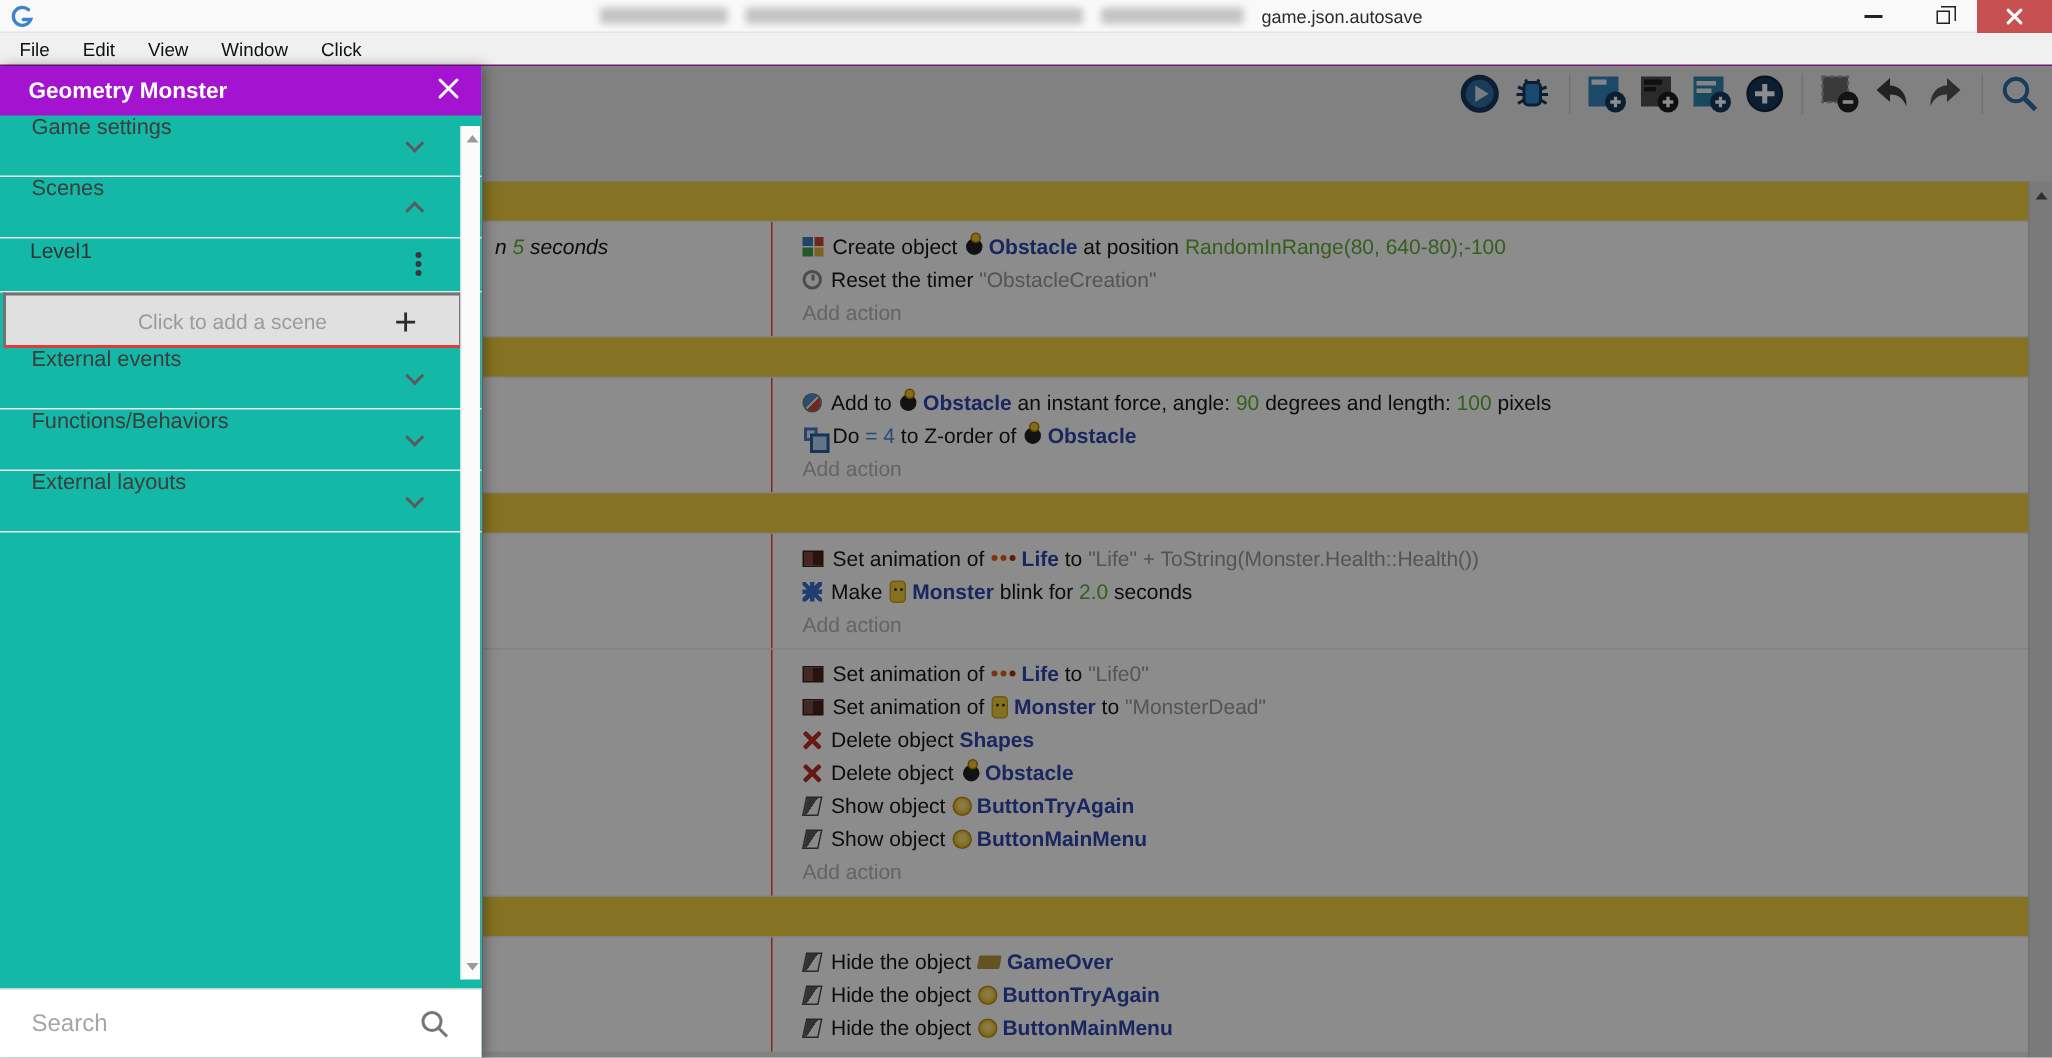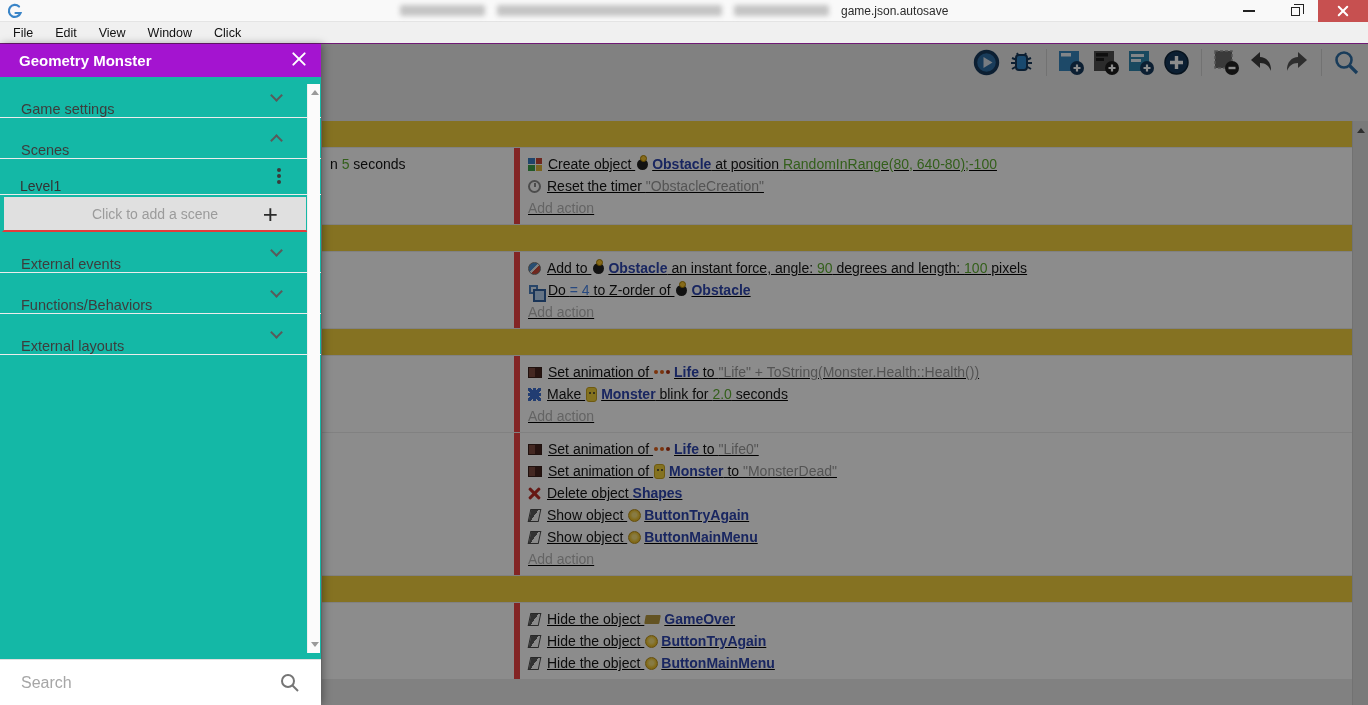--- a/index.html
+++ b/index.html
@@ -32,22 +32,22 @@
   
   .main{position:absolute;left:0;top:44px;width:1368px;height:661px;background:#ececec;}
   .toolbar{position:absolute;top:5px;right:8px;display:flex;align-items:center;gap:8px;}
   .tb-sep{width:1px;height:27px;background:#cfcfcf;margin:0 3px;}
   .tb-icon{width:27px;height:27px;display:inline-block;}
   .tb-icon svg{width:27px;height:27px;display:block;}
 
   .sheet{position:absolute;left:322px;top:77px;right:16px;bottom:0;}
   .group-row{height:26px;background:#f3d03e;margin-bottom:1px;}
   .event-row{display:flex;background:#fff;margin-bottom:1px;}
-  .cond-cell{width:192px;padding:5px 8px;flex:none;}
-  .act-cell{flex:1;border-left:6px solid #ef4444;padding:5px 8px;text-decoration:underline;}
+  .cond-cell{width:192px;padding:5px 8px;flex:none;font-style:italic;}
+  .act-cell{flex:1;border-left:1px solid #ef4444;padding:5px 20px;}
   .line{font-size:14px;line-height:22px;color:#151515;white-space:nowrap;}
   .seg-num{color:#5fae33;}
   .seg-obj{color:#2e46b0;font-weight:bold;}
   .seg-str{color:#9a9a9a;}
   .seg-expr{color:#4a86e8;}
   .add-action{color:#b6b6b6;}
 
   .ev-scroll{position:absolute;right:0;top:77px;bottom:0;width:16px;background:#dfdfdf;border-left:1px solid #cfcfcf;}
   .ev-scroll::before{content:"";position:absolute;top:7px;left:4px;width:0;height:0;
     border-left:4px solid transparent;border-right:4px solid transparent;border-bottom:5px solid #555;}
@@ -89,32 +89,32 @@
   .visibility-icon{width:11px;height:13px;margin:0 7px 2px 1px;transform:skewX(-12deg);border:1px solid #4a4a4a;
     background:linear-gradient(115deg,#5c5c5c 50%,#fbfbfb 50%);}
 
   
   .drawer{position:absolute;left:0;top:44px;width:321px;height:661px;background:#14b8a6;z-index:60;
     box-shadow:2px 0 8px rgba(0,0,0,0.35);}
   .drawer-header{height:33px;background:#a414d0;display:flex;align-items:center;position:relative;}
   .drawer-title{color:#fff;font-size:15px;font-weight:bold;margin-left:19px;}
   .drawer-close{position:absolute;right:14px;top:8px;width:16px;height:16px;}
   .drawer-close .x-bars::before,.drawer-close .x-bars::after{height:18px;top:-2px;left:7px;}
-  .d-row{position:relative;border-bottom:1px solid #ececec;display:flex;align-items:flex-end;}
+  .d-row{position:relative;border-bottom:1px solid #ececec;display:flex;align-items:flex-start;}
   .d-section{height:41px;}
   .d-label{font-size:14.5px;color:#3d3d3d;margin-left:21px;}
   .chev{position:absolute;right:40px;width:9px;height:9px;border-right:2px solid #5a5a5a;border-bottom:2px solid #5a5a5a;}
   .chev-down{transform:rotate(45deg);top:14px;}
   .chev-up{transform:rotate(-135deg);top:18px;}
   .d-scene{height:36px;}
   .scene-label{font-size:14px;color:#333;margin-left:20px;}
   .kebab-icon{position:absolute;right:40px;top:9px;width:4px;height:18px;}
   .kebab-icon::before{content:"";position:absolute;top:0;left:0;width:4px;height:4px;border-radius:50%;background:#3a3a3a;
     box-shadow:0 6px 0 #3a3a3a,0 12px 0 #3a3a3a;}
-  .d-add-scene{height:37px;background:#e0e0e0;border:2px solid #14b8a6;margin:0 13px 0 2px;
+  .d-add-scene{height:37px;background:#e0e0e0;border:2px solid #737373;margin:0 13px 0 2px;
     display:flex;align-items:center;justify-content:center;border-bottom:2px solid #e23b3b;text-align:center;}
   .add-scene-label{font-size:14px;color:#9b9b9b;}
   .plus-glyph{position:absolute;right:28px;top:1px;font-size:26px;font-weight:300;color:#2b2b2b;line-height:33px;}
   .d-scroll{position:absolute;right:1px;top:40px;bottom:52px;width:13px;background:#fbfbfb;border-left:1px solid #efefef;}
   .d-scroll::before{content:"";position:absolute;top:6px;left:3px;border-left:4px solid transparent;border-right:4px solid transparent;border-bottom:5px solid #9a9a9a;}
   .d-scroll::after{content:"";position:absolute;bottom:6px;left:3px;border-left:4px solid transparent;border-right:4px solid transparent;border-top:5px solid #9a9a9a;}
   .d-search{position:absolute;left:0;bottom:0;width:321px;height:46px;background:#fff;border-top:1px solid #e0e0e0;
     display:flex;align-items:center;}
   .search-placeholder{font-size:16px;color:#a6a6a6;margin-left:21px;flex:1;}
   .search-glyph{width:22px;height:22px;margin-right:20px;}
@@ -247,20 +247,21 @@
           <div class="line"><span class="icn blink-icon"></span><span>Make </span><span class="icn monster-icon"></span><span class="seg-obj">Monster</span><span> blink for </span><span class="seg-num">2.0</span><span> seconds</span></div>
           <div class="line add-action">Add action</div>
         </div>
       </div>
       <div class="event-row">
         <div class="cond-cell"></div>
         <div class="act-cell">
           <div class="line"><span class="icn animation-icon"></span><span>Set animation of </span><span class="icn life-icon"></span><span class="seg-obj">Life</span><span> to </span><span class="seg-str">"Life0"</span></div>
           <div class="line"><span class="icn animation-icon"></span><span>Set animation of </span><span class="icn monster-icon"></span><span class="seg-obj">Monster</span><span> to </span><span class="seg-str">"MonsterDead"</span></div>
           <div class="line"><span class="icn delete-icon"></span><span>Delete object </span><span class="seg-obj">Shapes</span></div>
+          <div class="line"><span class="icn delete-icon"></span><span>Delete object </span><span class="icn obstacle-icon"></span><span class="seg-obj">Obstacle</span></div>
           <div class="line"><span class="icn visibility-icon"></span><span>Show object </span><span class="icn button-icon"></span><span class="seg-obj">ButtonTryAgain</span></div>
           <div class="line"><span class="icn visibility-icon"></span><span>Show object </span><span class="icn button-icon"></span><span class="seg-obj">ButtonMainMenu</span></div>
           <div class="line add-action">Add action</div>
         </div>
       </div>
       <div class="group-row"></div>
       <div class="event-row">
         <div class="cond-cell"></div>
         <div class="act-cell">
           <div class="line"><span class="icn visibility-icon"></span><span>Hide the object </span><span class="icn gameover-icon"></span><span class="seg-obj">GameOver</span></div>

